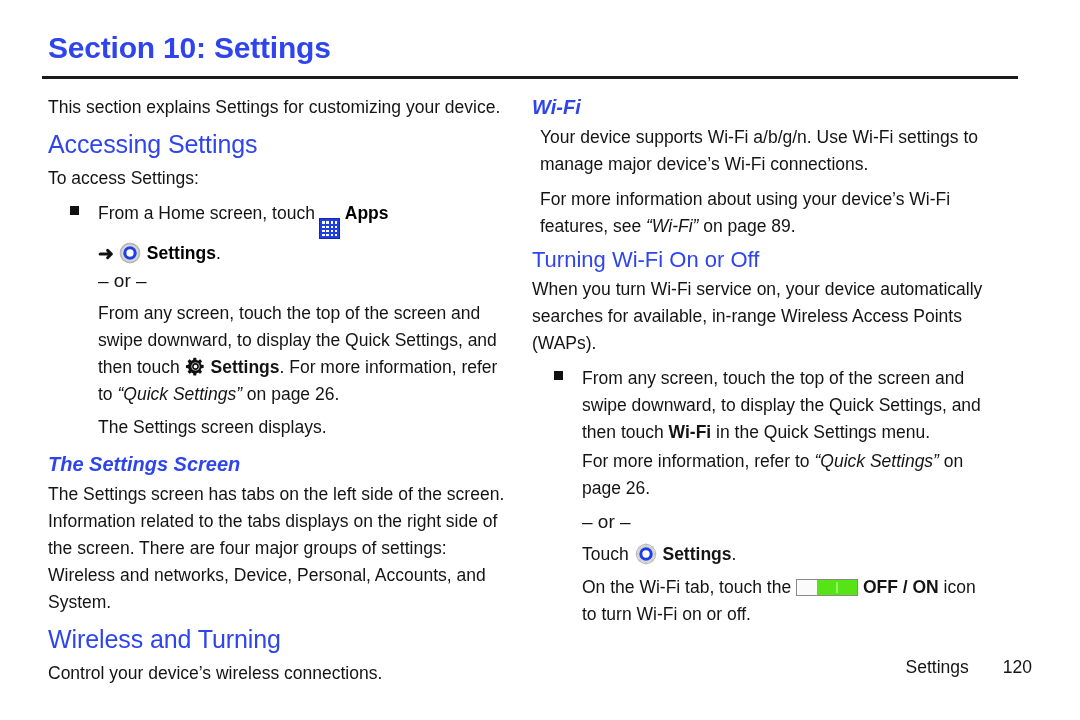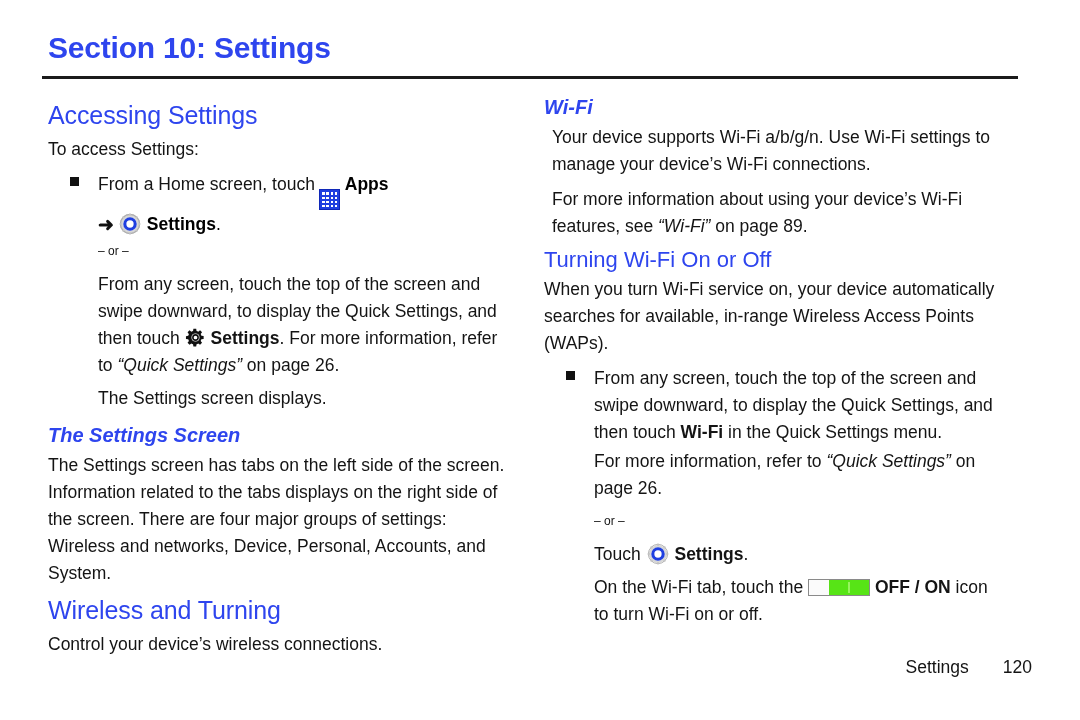--- a/index.html
+++ b/index.html
@@ -42,21 +42,21 @@
     background: #1b1b1b;
   }
 
   
   .col {
     position: absolute;
     top: 94px;
     width: 462px;
   }
   .col-left  { left: 48px; }
-  .col-right { left: 544px; }
+  .col-right { left: 532px; }
 
   
   .body-text {
     font-size: 17.5px;
     line-height: 27px;
     color: #141414;
     margin: 0 0 8px 0;
   }
   .indent-1 { margin-left: 8px; }
 
@@ -96,21 +96,21 @@
     top: 6px;
     width: 9px;
     height: 9px;
     background: #111111;
   }
   .sub-block {
     padding-left: 50px;
     margin: 0;
   }
   .or-line {
-    font-size: 12px;
+    font-size: 19px;
     line-height: 27px;
     color: #141414;
     margin: 2px 0 6px 0;
   }
 
   b { font-weight: bold; }
   i { font-style: italic; }
 
   
   .ico {
@@ -198,20 +198,21 @@
 </head>
 <body>
 
 <div class="page">
 
   <div class="section-title">Section 10: Settings</div>
   <div class="title-rule"></div>
 
   <div class="col col-left">
 
+    <p class="body-text">This section explains Settings for customizing your device.</p>
 
     <h1 class="head-blue">Accessing Settings</h1>
 
     <p class="body-text">To access Settings:</p>
 
     <div class="bullet-row">
       <span class="bullet-mark"></span>
       <span class="body-text" style="display:inline;text-align:center;">From a Home screen, touch</span>
       <span class="ico apps-icon">
         <span class="grid">
@@ -291,21 +292,21 @@
 
     <h1 class="head-blue">Wireless and Turning</h1>
 
     <p class="body-text">Control your device’s wireless connections.</p>
   </div>
 
   <div class="col col-right">
 
     <h2 class="head-blue-italic" style="margin-top:0;">Wi-Fi</h2>
 
-    <p class="body-text indent-1">Your device supports Wi-Fi a/b/g/n. Use Wi-Fi settings to manage your device’s Wi-Fi connections.</p>
+    <p class="body-text indent-1">Your device supports Wi-Fi a/b/g/n. Use Wi-Fi settings to manage major device’s Wi-Fi connections.</p>
 
     <p class="body-text indent-1">
       <span>For more information about using your device’s Wi-Fi features, see</span>
       <i>“Wi-Fi”</i>
       <span>on page 89.</span>
     </p>
 
     <h3 class="head-blue-small">Turning Wi-Fi On or Off</h3>
 
     <p class="body-text">When you turn Wi-Fi service on, your device automatically searches for available, in-range Wireless Access Points (WAPs).</p>

